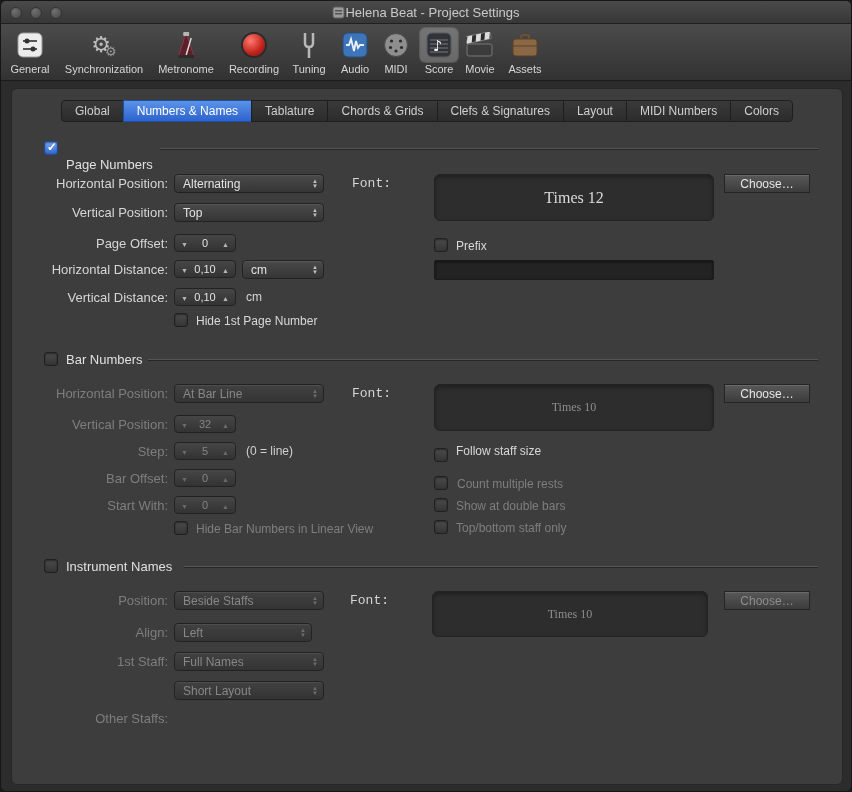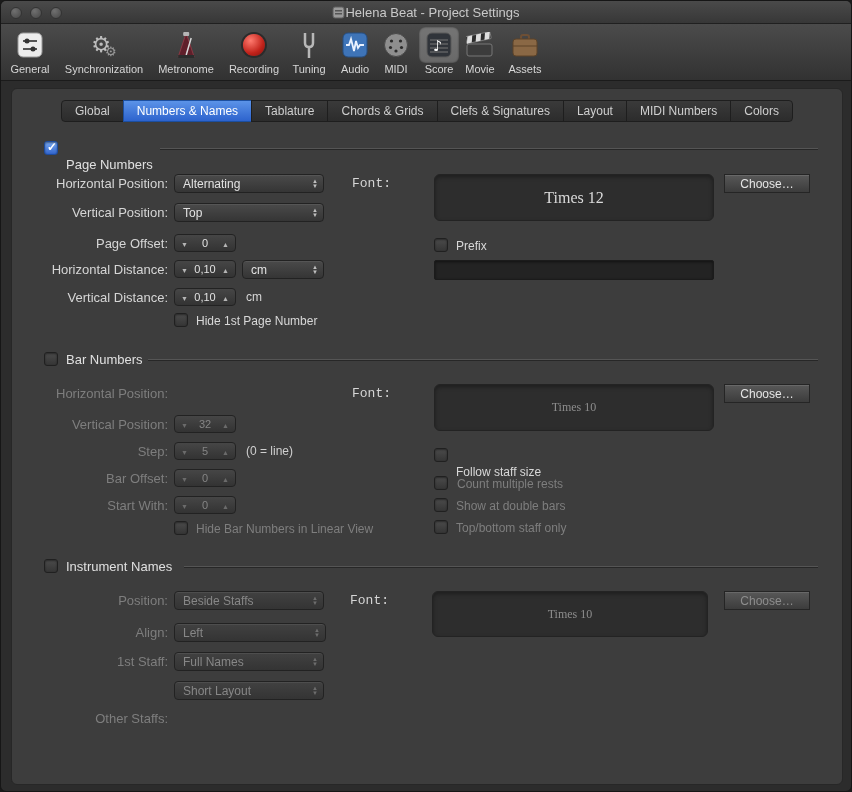--- a/index.html
+++ b/index.html
@@ -301,20 +301,24 @@
 
     <div class="chk" style="left:422px;top:149px"></div>
     <div class="cbl" style="left:444px;top:150px">Prefix</div>
     <input class="field" style="left: 422px; top: 171px; width: 280px; height: 20px;" value="">
 
     <div class="chk" style="left:32px;top:263px"></div>
     <div class="sec-title" style="left:54px;top:263px">Bar Numbers</div>
     <div class="sec-line" style="left:136px;right:24px;top:270px"></div>
 
     <div class="lbl dim" style="top:297px">Horizontal Position:</div>
+    <div class="popup disabled" style="left:162px;top:295px;width:150px">
+      <span>At Bar Line</span>
+      <span class="pop-arrows"></span>
+    </div>
 
     <div class="lbl dim" style="top:328px">Vertical Position:</div>
     <div class="stepper disabled" style="left:162px;top:326px">
       <span class="st-down"></span>
       <span>32</span>
       <span class="st-up"></span>
     </div>
 
     <div class="lbl dim" style="top:355px">Step:</div>
     <div class="stepper disabled" style="left:162px;top:353px">
@@ -341,21 +345,21 @@
     <div class="chk" style="left:162px;top:432px"></div>
     <div class="cbl dim" style="left:184px;top:433px">Hide Bar Numbers in Linear View</div>
 
     <div class="flbl" style="left:340px;top:297px">Font:</div>
     <div class="font-box dim fs12" style="left:422px;top:295px;width:280px;height:47px">
       <span>Times 10</span>
     </div>
     <div class="btn" style="left:712px;top:295px;width:86px">Choose…</div>
 
     <div class="chk" style="left:422px;top:359px"></div>
-    <div class="cbl" style="left:444px;top:376px">Follow staff size</div>
+    <div class="cbl" style="left:444px;top:355px">Follow staff size</div>
 
     <div class="chk" style="left:422px;top:387px"></div>
     <div class="cbl dim" style="left:445px;top:388px">Count multiple rests</div>
 
     <div class="chk" style="left:422px;top:409px"></div>
     <div class="cbl dim" style="left:444px;top:410px">Show at double bars</div>
 
     <div class="chk" style="left:422px;top:431px"></div>
     <div class="cbl dim" style="left:444px;top:432px">Top/bottom staff only</div>
 
@@ -363,21 +367,21 @@
     <div class="sec-title" style="left:54px;top:470px">Instrument Names</div>
     <div class="sec-line" style="left:172px;right:24px;top:477px"></div>
 
     <div class="lbl dim" style="top:504px">Position:</div>
     <div class="popup disabled" style="left:162px;top:502px;width:150px">
       <span>Beside Staffs</span>
       <span class="pop-arrows"></span>
     </div>
 
     <div class="lbl dim" style="top:536px">Align:</div>
-    <div class="popup disabled" style="left:162px;top:534px;width:152px">
+    <div class="popup disabled" style="left:162px;top:534px;width:138px">
       <span>Left</span>
       <span class="pop-arrows"></span>
     </div>
 
     <div class="lbl dim" style="top:565px">1st Staff:</div>
     <div class="popup disabled" style="left:162px;top:563px;width:150px">
       <span>Full Names</span>
       <span class="pop-arrows"></span>
     </div>
 

